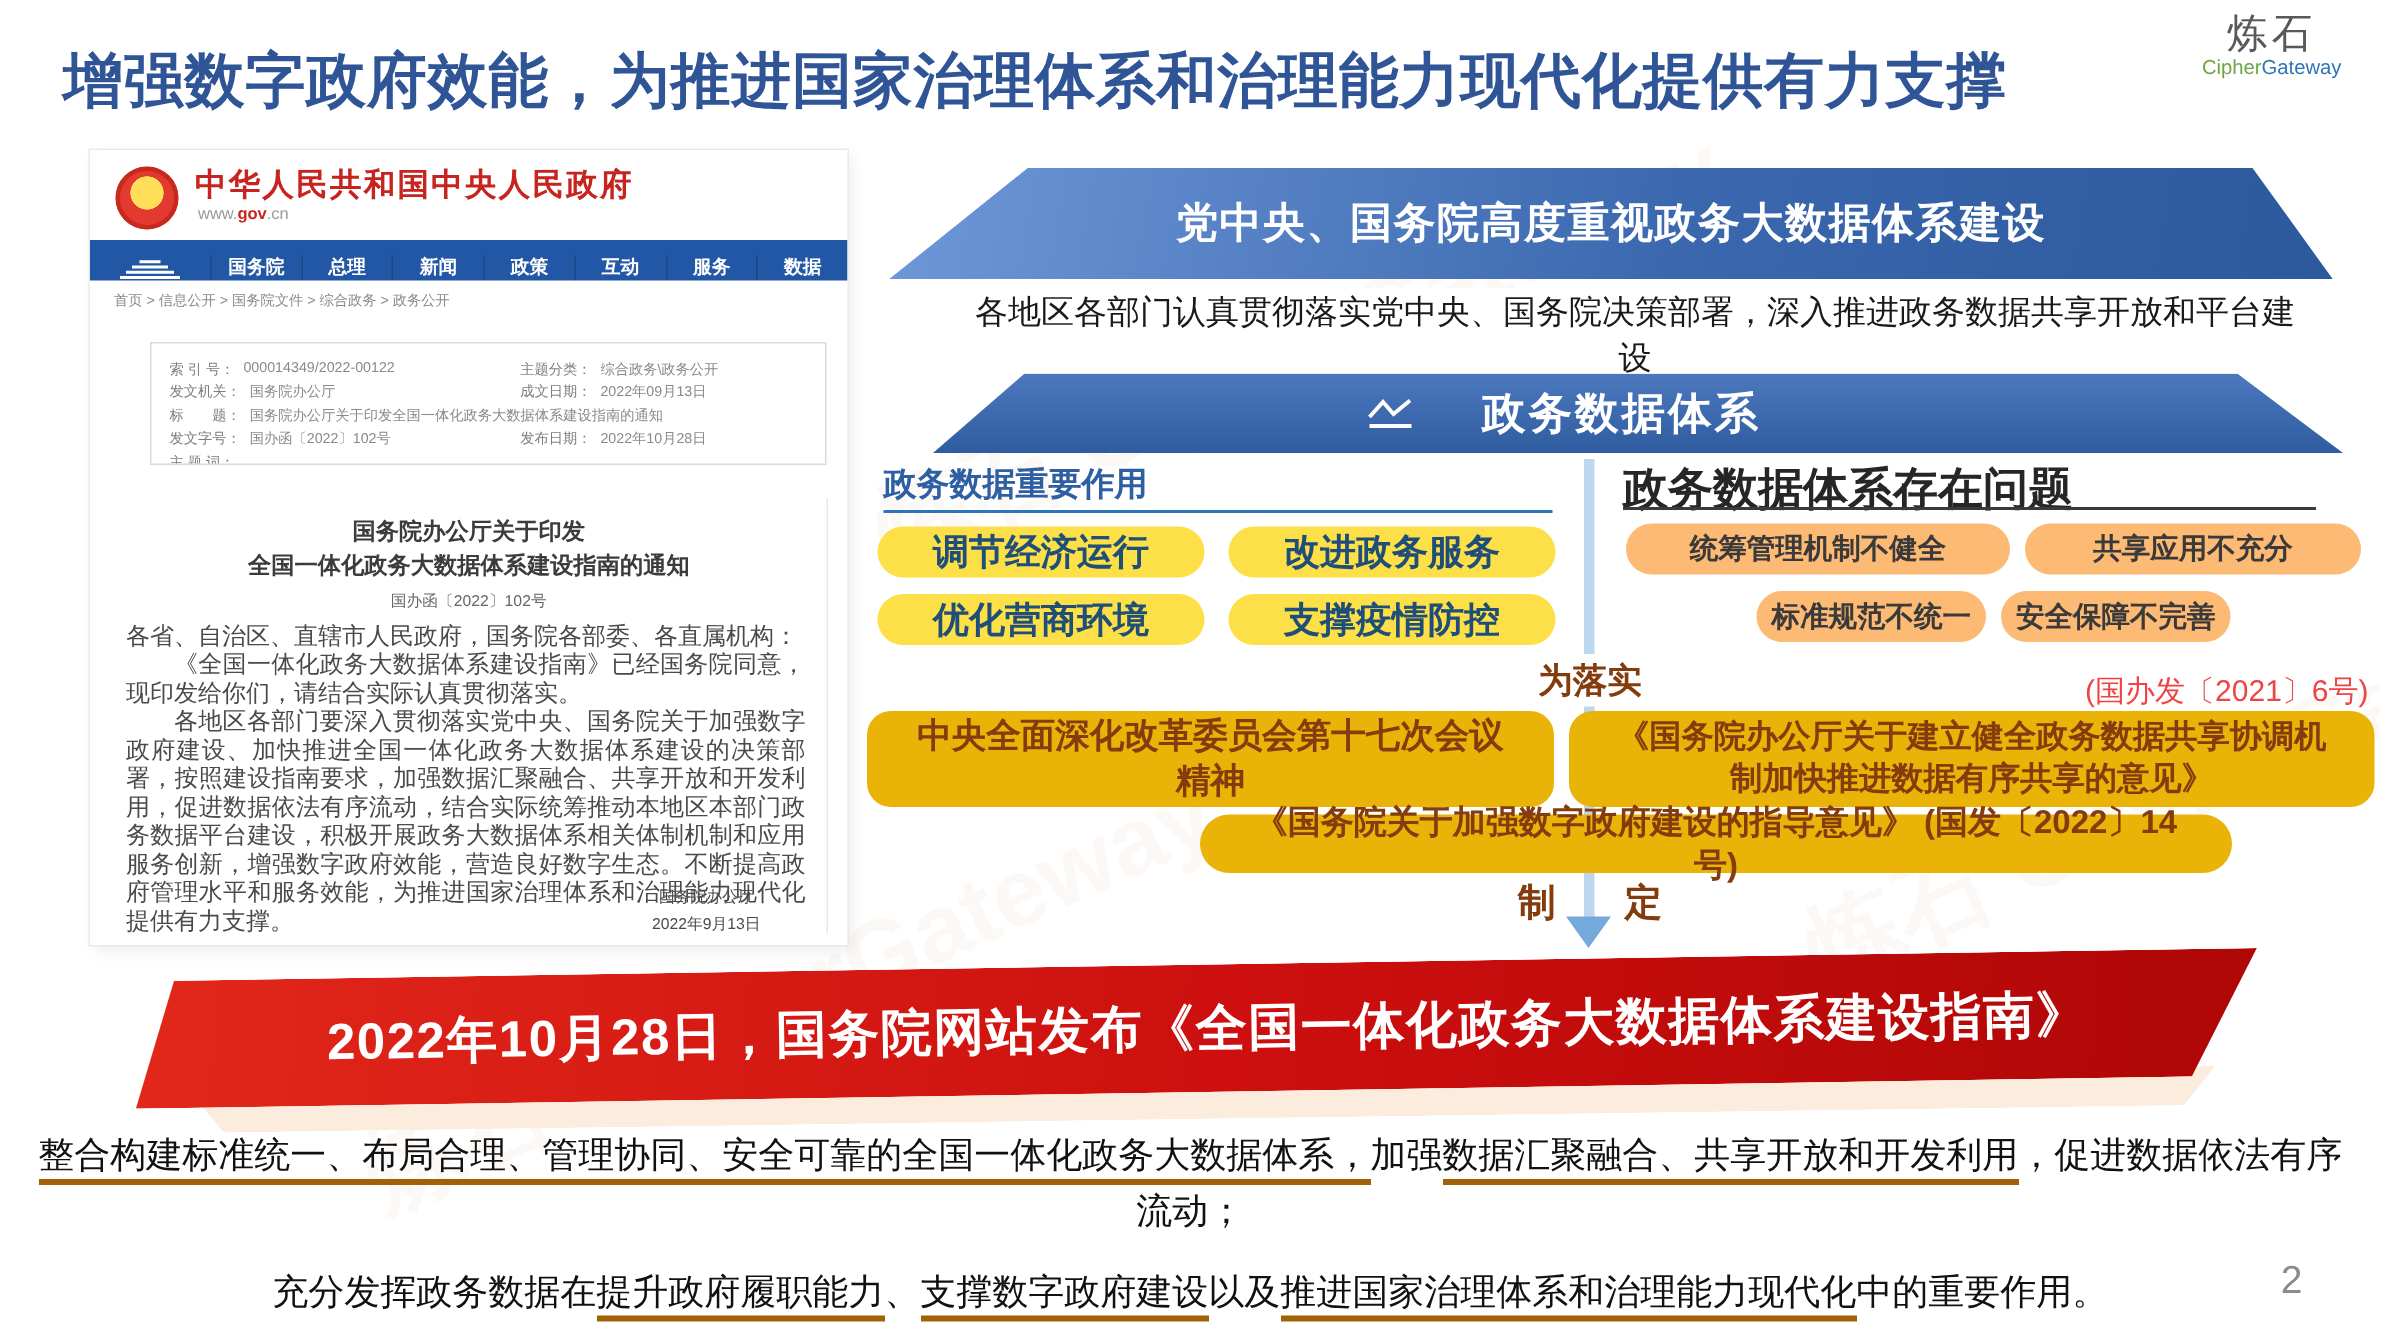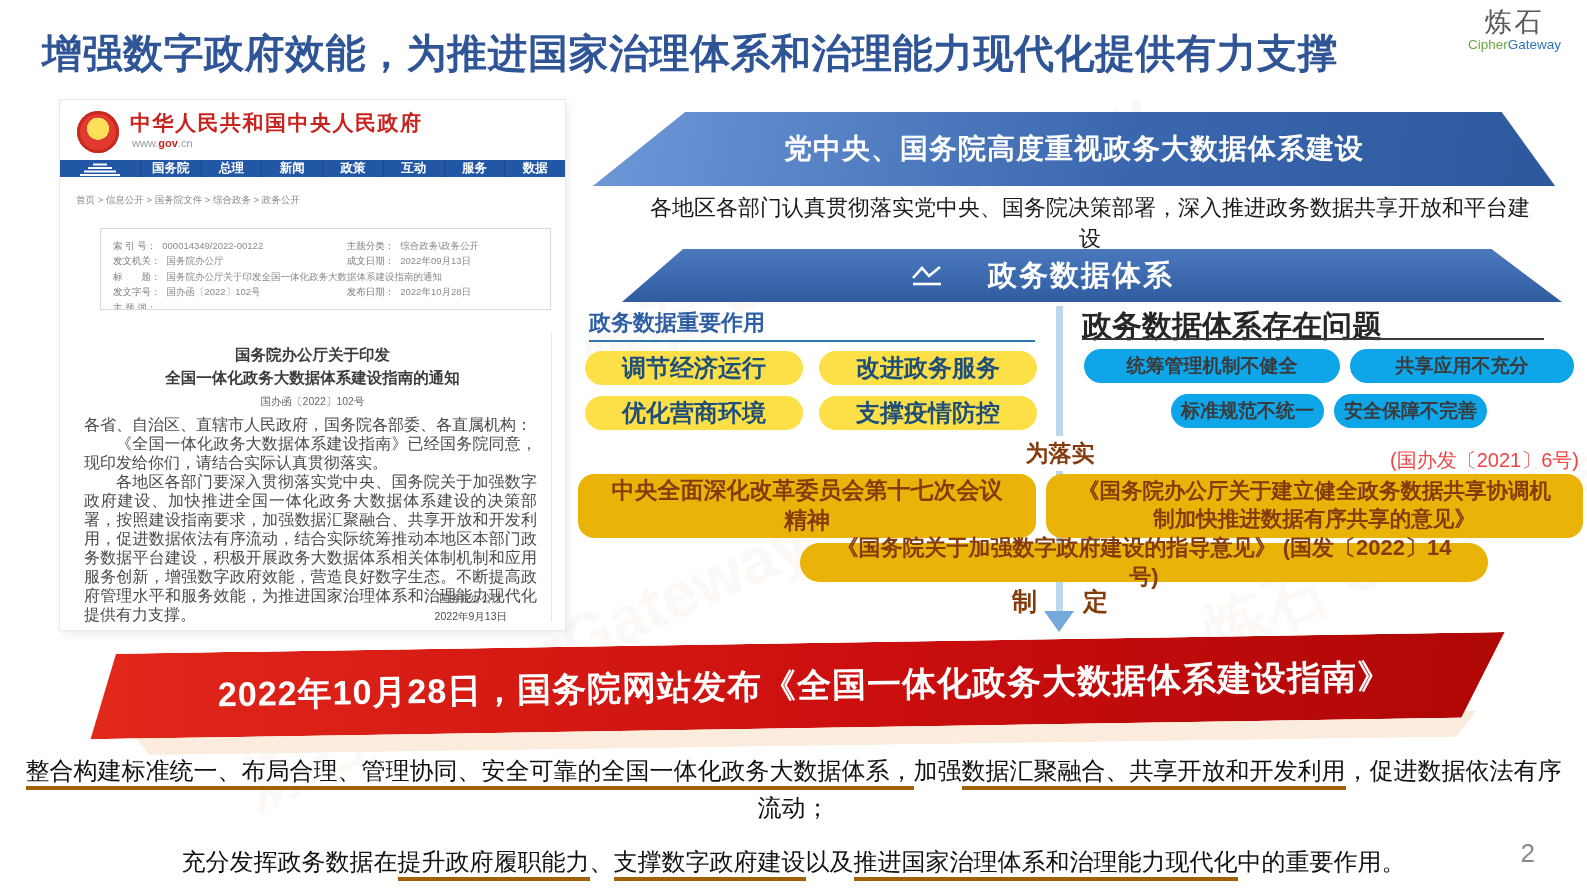--- a/index.html
+++ b/index.html
@@ -16,21 +16,21 @@
   .logo-en .c{color:#6CA644;} .logo-en .g{color:#2E75B6;}
   
   .gov-doc{position:absolute;left:60px;top:100px;width:505px;height:530px;background:#fff;
            box-shadow:0 0 0 1px #E9E9E9, 3px 4px 10px rgba(0,0,0,0.08);overflow:hidden;}
   .emblem{position:absolute;left:17px;top:11px;width:42px;height:42px;border-radius:50%;
           background:radial-gradient(circle at 50% 42%, #FFDE5A 0 34%, #E23A2E 35% 100%);
           box-shadow:inset 0 0 0 3px #C8291F;}
   .site-name{position:absolute;left:70px;top:9px;font-size:21px;font-weight:bold;color:#C7231F;letter-spacing:1.5px;}
   .site-url{position:absolute;left:72px;top:37px;font-size:11px;color:#9a9a9a;}
   .site-url .gv{color:#C7231F;font-weight:bold;}
-  .gov-nav{position:absolute;left:0;right:0;top:60px;height:17px;background:#2257A5;display:flex;align-items:flex-end;}
+  .gov-nav{position:absolute;left:0;right:0;top:60px;height:27px;background:#2257A5;display:flex;align-items:flex-end;}
   .nav-icon-cell{width:80px;display:flex;align-items:center;justify-content:center;}
   .nav-item{flex:1;display:flex;align-items:center;justify-content:center;color:#fff;
             font-size:12.5px;font-weight:bold;border-left:1px solid rgba(0,0,0,0.18);}
   .gov-breadcrumb{position:absolute;left:16px;top:94px;font-size:9.5px;color:#8a8a8a;}
   .meta-box{position:absolute;left:40px;right:14px;top:128px;height:82px;border:1px solid #D9D9D9;
             padding:8px 12px;box-sizing:border-box;font-size:9.5px;color:#8a8a8a;overflow:hidden;}
   .meta-row{display:flex;margin:2.5px 0;}
   .meta-cell{display:flex;width:55%;}
   .meta-cell.span{width:100%;}
   .meta-cell + .meta-cell{width:45%;}
@@ -65,21 +65,21 @@
   .col-heading-blue{position:absolute;left:589px;top:308px;font-size:22px;font-weight:bold;color:#2E5FA3;}
   .rule-blue{position:absolute;left:589px;top:340px;width:446px;height:2px;background:#2E75B6;}
   .pills-left{position:absolute;left:585px;top:351px;width:452px;display:flex;flex-wrap:wrap;
               justify-content:space-between;row-gap:11px;}
   .pills-left .pill{width:218px;height:34px;border-radius:17px;background:#fde047;color:#1F4E79;
                     font-size:24px;font-weight:bold;display:flex;align-items:center;justify-content:center;}
   .col-heading-dark{position:absolute;left:1082px;top:306px;font-size:30px;font-weight:bold;color:#262626;}
   .rule-dark{position:absolute;left:1082px;top:338px;width:462px;height:2px;background:#3a3a3a;}
   .pills-right{position:absolute;left:1075px;top:349px;width:508px;display:flex;flex-wrap:wrap;
                gap:11px 10px;justify-content:center;}
-  .pills-right .pill{height:34px;border-radius:17px;background:#0ea5e9;color:#3a3a3a;
+  .pills-right .pill{height:34px;border-radius:17px;background:#fdba74;color:#3a3a3a;
                      font-size:19px;font-weight:bold;display:flex;align-items:center;justify-content:center;
                      padding:0 10px;box-sizing:border-box;}
   .pills-right .pill:nth-child(1){min-width:256px;}
   .pills-right .pill:nth-child(2){min-width:224px;}
   .pills-right .pill:nth-child(n+3){min-width:152px;}
   .wei-luoshi{position:absolute;left:985px;top:436px;width:150px;text-align:center;
               font-size:23px;font-weight:bold;color:#843C0C;background:#fff;padding:2px 0;}
   .ref-tag{position:absolute;right:8px;top:447px;font-size:20px;color:#ef4444;}
   .obox{background:#eab308;border-radius:16px;color:#843C0C;font-weight:bold;
         display:flex;align-items:center;justify-content:center;text-align:center;

